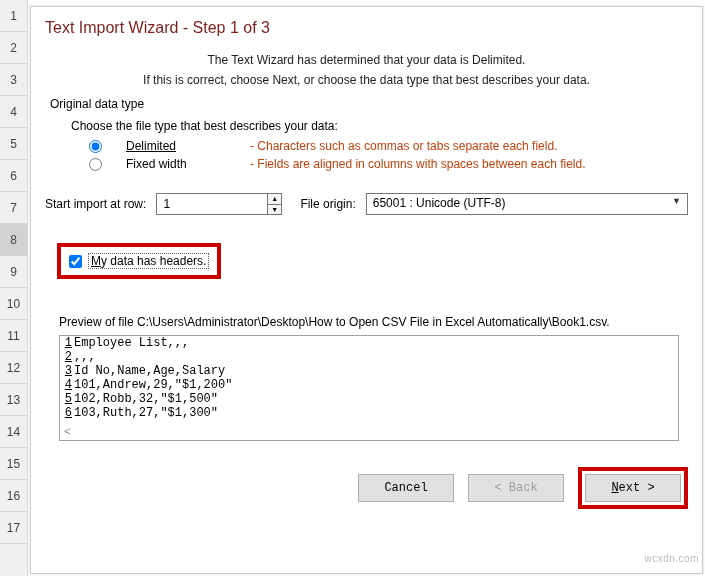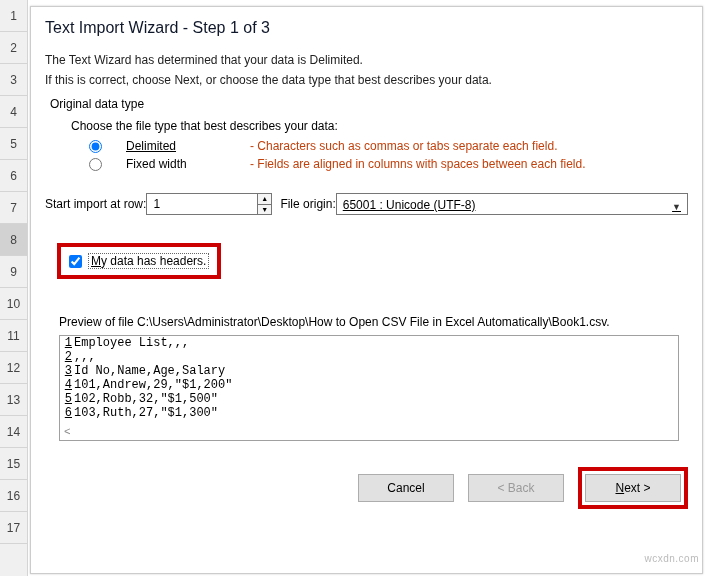--- a/index.html
+++ b/index.html
@@ -39,37 +39,37 @@
       bottom: 2px;
       background: #fff;
       border: 1px solid #ccc;
       padding: 10px 14px 14px 14px;
       box-shadow: 0 0 2px rgba(0,0,0,0.2);
     }
     .title {
       font-size: 16px;
       font-weight: 400;
       padding: 2px 0 10px 0;
-      color: #0f172a;
-    }
-    .desc { margin: 6px 0; color: #222; }
+      color: #7f1d1d;
+    }
+    .desc { margin: 6px 0; color: #222; text-align: center; }
     .sub { margin-left: 5px; margin-top: 10px; }
     .file-type-label { margin: 8px 0 6px 0; margin-left: 26px; }
     .radio-row {
       display: flex;
       align-items: center;
       margin: 4px 0 4px 44px;
       gap: 24px;
     }
     .radio-row .opt-label { min-width: 100px; }
     .radio-row .opt-desc { color: #c2410c; }
     .row-controls {
       display: flex;
       align-items: center;
-      gap: 0;
+      gap: 10px;
       margin: 22px 0 0 0;
     }
     .spinner {
       display: inline-flex;
       align-items: stretch;
       border: 1px solid #767676;
       background: #fff;
       width: 126px;
       height: 22px;
     }
@@ -96,24 +96,23 @@
       background: #f5f5f5;
     }
     .spinner .arr:first-child { border-bottom: 1px solid #767676; }
     .select {
       border: 1px solid #767676;
       background: #fff;
       height: 22px;
       padding: 2px 6px;
       flex: 1;
       display: flex;
-      align-items: flex-end;
+      align-items: flex-start;
       justify-content: space-between;
       cursor: pointer;
-      text-decoration: underline;
     }
     .select .chev { font-size: 9px; color: #333; }
     .headers-wrap {
       border: 4px solid #c00;
       display: inline-block;
       padding: 6px 8px;
       margin: 28px 0 0 12px;
     }
     .chk {
       display: flex;
@@ -158,20 +157,21 @@
       margin-top: 26px;
       align-items: center;
     }
     .btn {
       border: 1px solid #adadad;
       background: #e1e1e1;
       padding: 6px 4px;
       width: 96px;
       text-align: center;
       cursor: pointer;
+      font-family: Liberation Mono, monospace;
     }
     .btn.disabled { color: #9a9a9a; cursor: default; }
     .btn-hl {
       border: 4px solid #c00;
       padding: 3px;
     }
     .u { text-decoration: underline; }
     .watermark {
       position: absolute;
       right: 6px;

